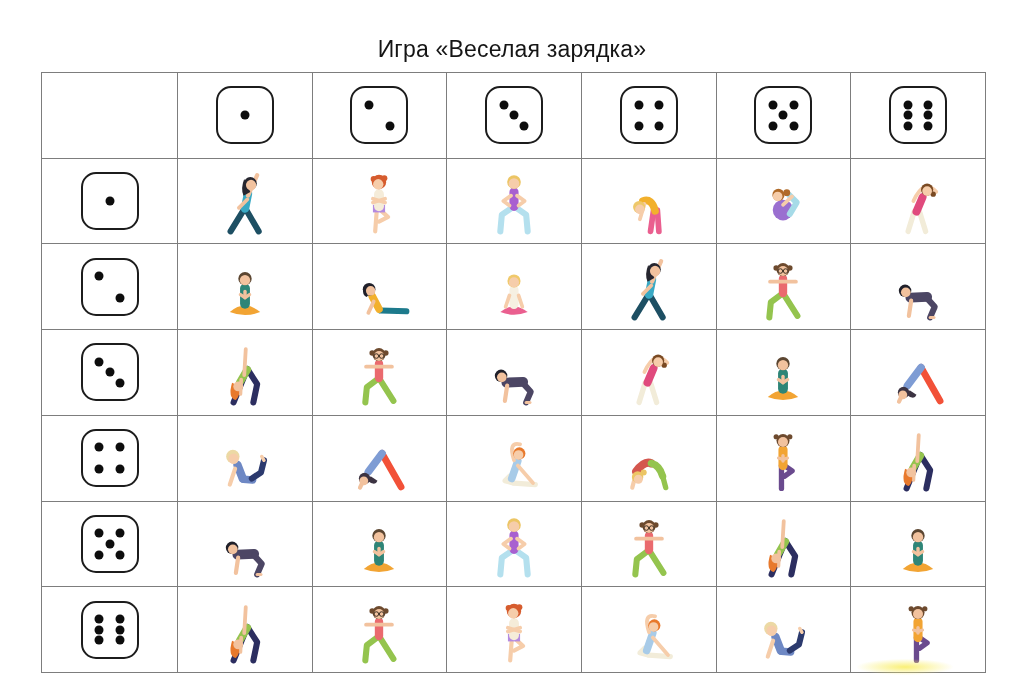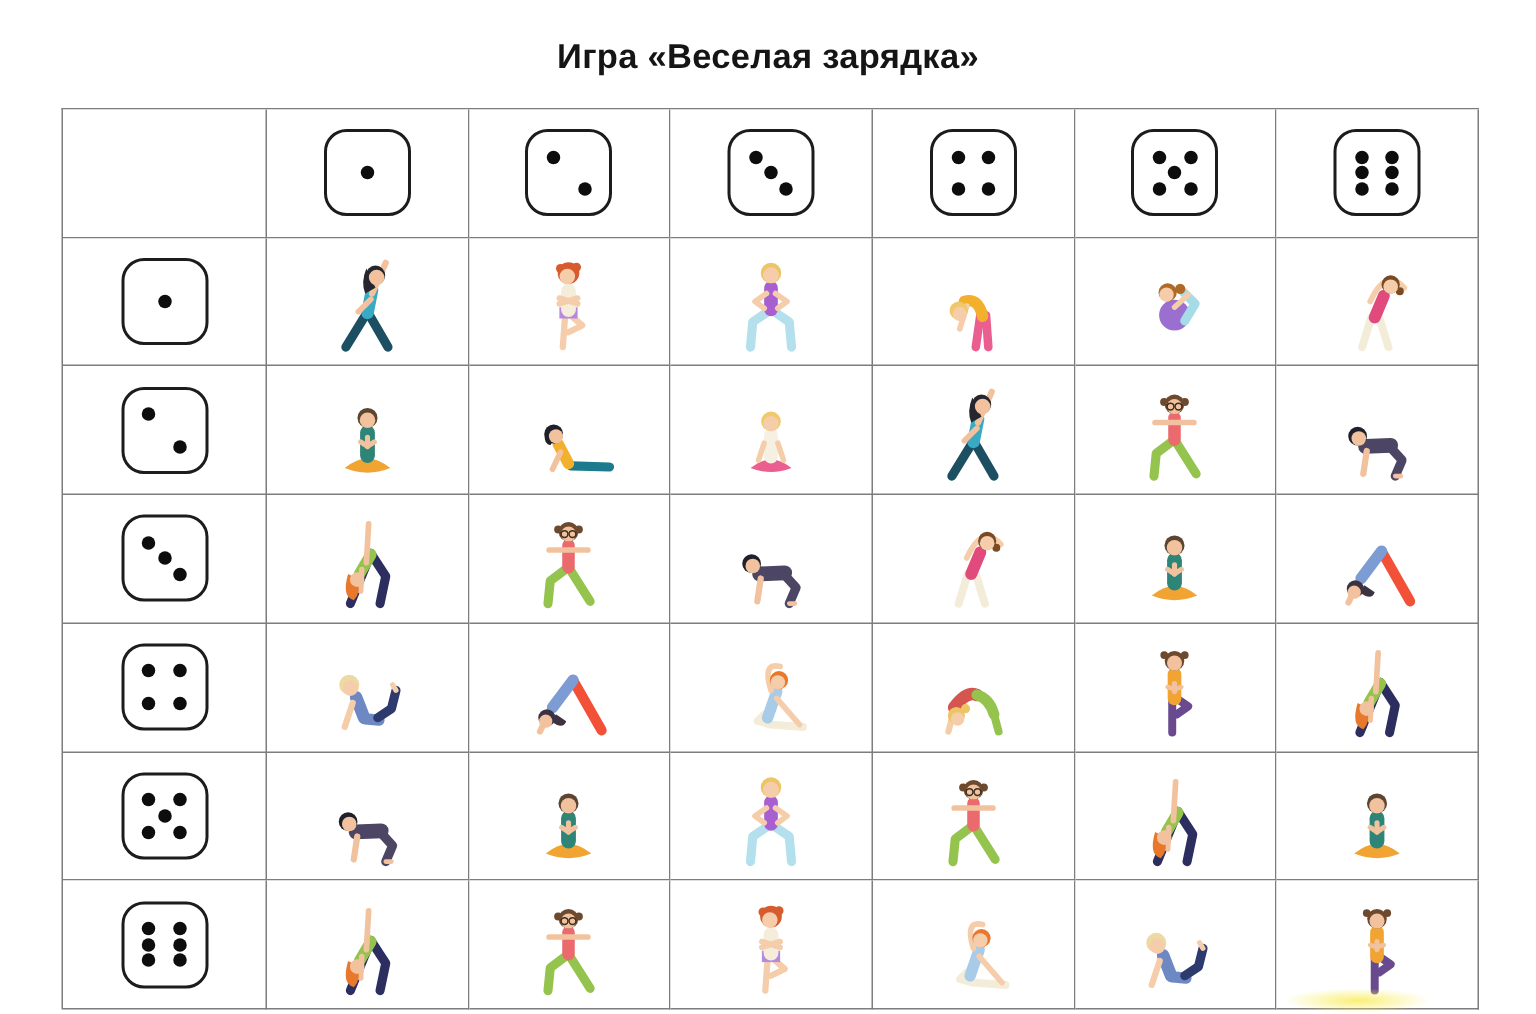--- a/index.html
+++ b/index.html
@@ -1,22 +1,22 @@
 <!DOCTYPE html>
 <html><head>
 <meta charset="utf-8">
 <style>
   html,body{margin:0;padding:0;}
   body{
     width:1024px;height:676px;background:#ffffff;position:relative;
     font-family:"Liberation Sans",sans-serif;overflow:hidden;
   }
   .title{
-    position:absolute;top:24px;left:0;width:100%;margin:0;
-    text-align:center;font-size:23px;font-weight:bold;color:#151515;
+    position:absolute;top:36px;left:0;width:100%;margin:0;
+    text-align:center;font-size:23px;font-weight:normal;color:#151515;
     letter-spacing:.2px;
   }
   .board{
     position:absolute;left:41px;top:72px;width:944px;height:600px;
     display:grid;grid-template-columns:136px repeat(6,1fr);
     grid-template-rows:repeat(7,1fr);
     border-top:1px solid #7d7d7d;border-left:1px solid #7d7d7d;
     background:#fff;
   }
   .cell{

